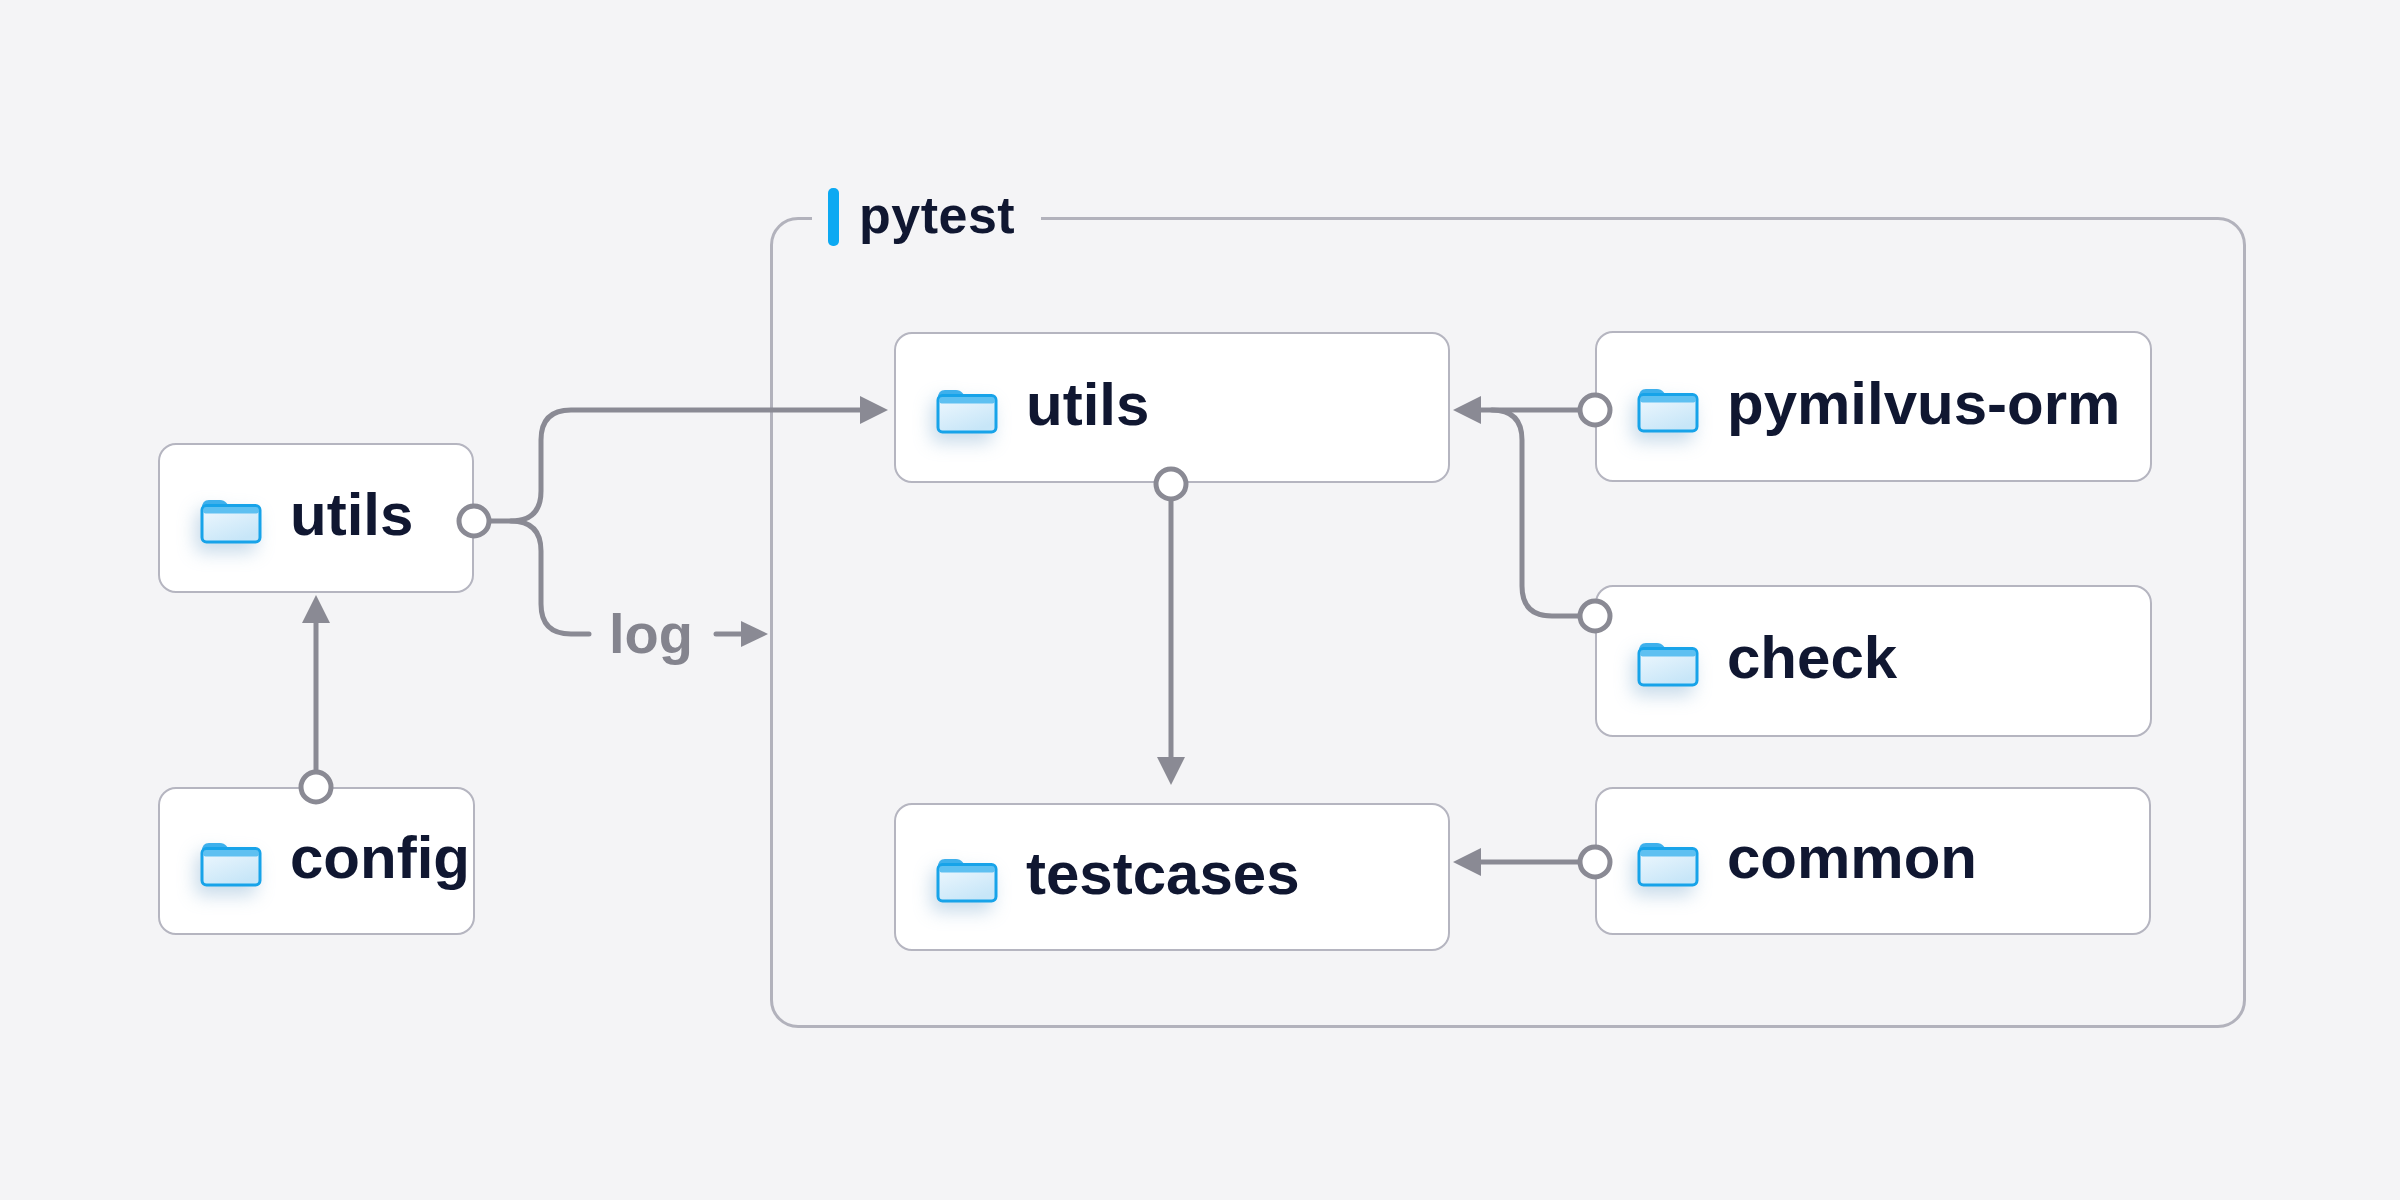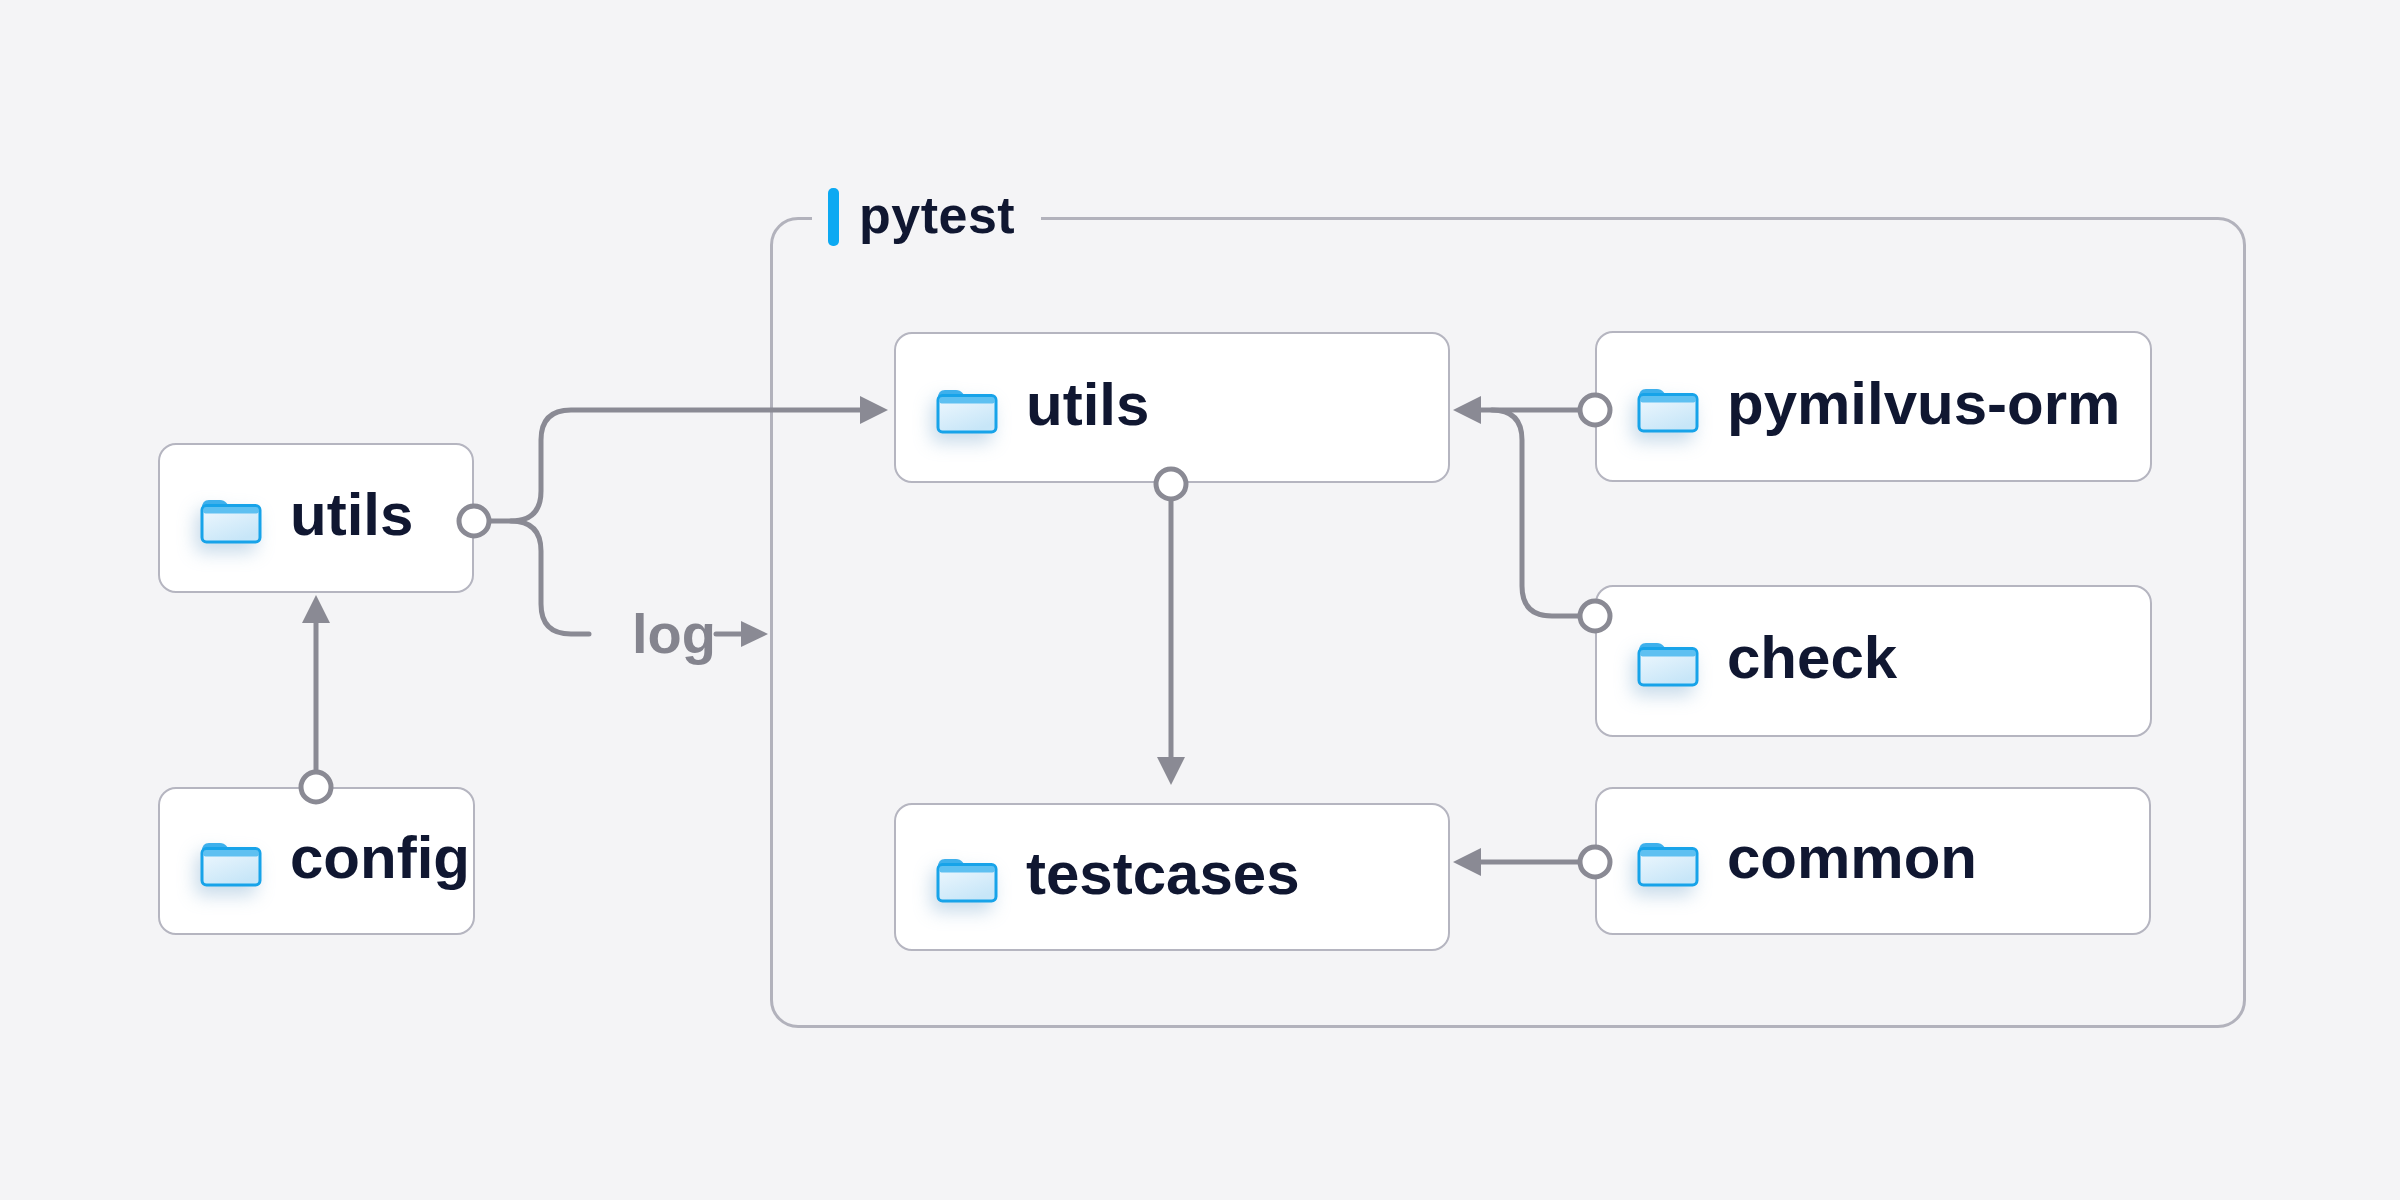--- a/index.html
+++ b/index.html
@@ -83,21 +83,21 @@
   
   .connector-layer{
     position:absolute;left:0;top:0;width:2400px;height:1200px;
     z-index:3;pointer-events:none;
   }
   .edge{fill:none;stroke:var(--connector);stroke-width:5;stroke-linecap:round;}
   .arrowhead{fill:var(--connector);stroke:none;}
   .dot{fill:var(--node_fill);stroke:var(--connector);stroke-width:5;}
   
   .log-label{
-    position:absolute;left:624px;top:600px;width:100px;height:68px;
+    position:absolute;left:601px;top:600px;width:100px;height:68px;
     line-height:68px;text-align:center;
     font-size:56px;font-weight:700;color:var(--muted_label);
     z-index:2;
   }
 </style>
 </head>
 <body>
 
 <div class="stage">
 

